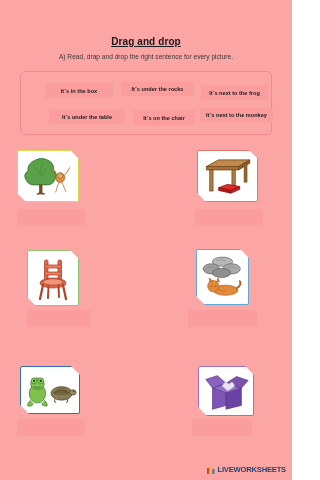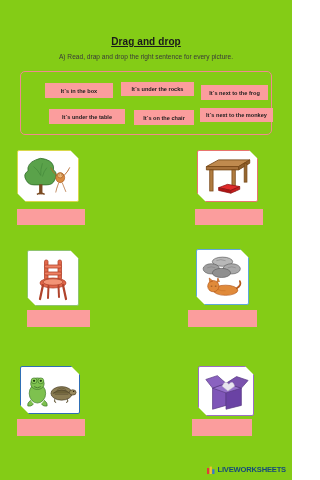--- a/index.html
+++ b/index.html
@@ -10,21 +10,21 @@
   body {
     width: 292px;
     height: 480px;
     position: relative;
     font-family: "Liberation Sans", sans-serif;
     overflow: hidden;
   }
   .sheet {
     position: absolute;
     inset: 0;
-    background: #84cc16;
+    background: #fca5a5;
   }
 
   
   .title {
     position: absolute;
     top: 36px;
     left: 0;
     width: 292px;
     text-align: center;
     font-size: 10px;

